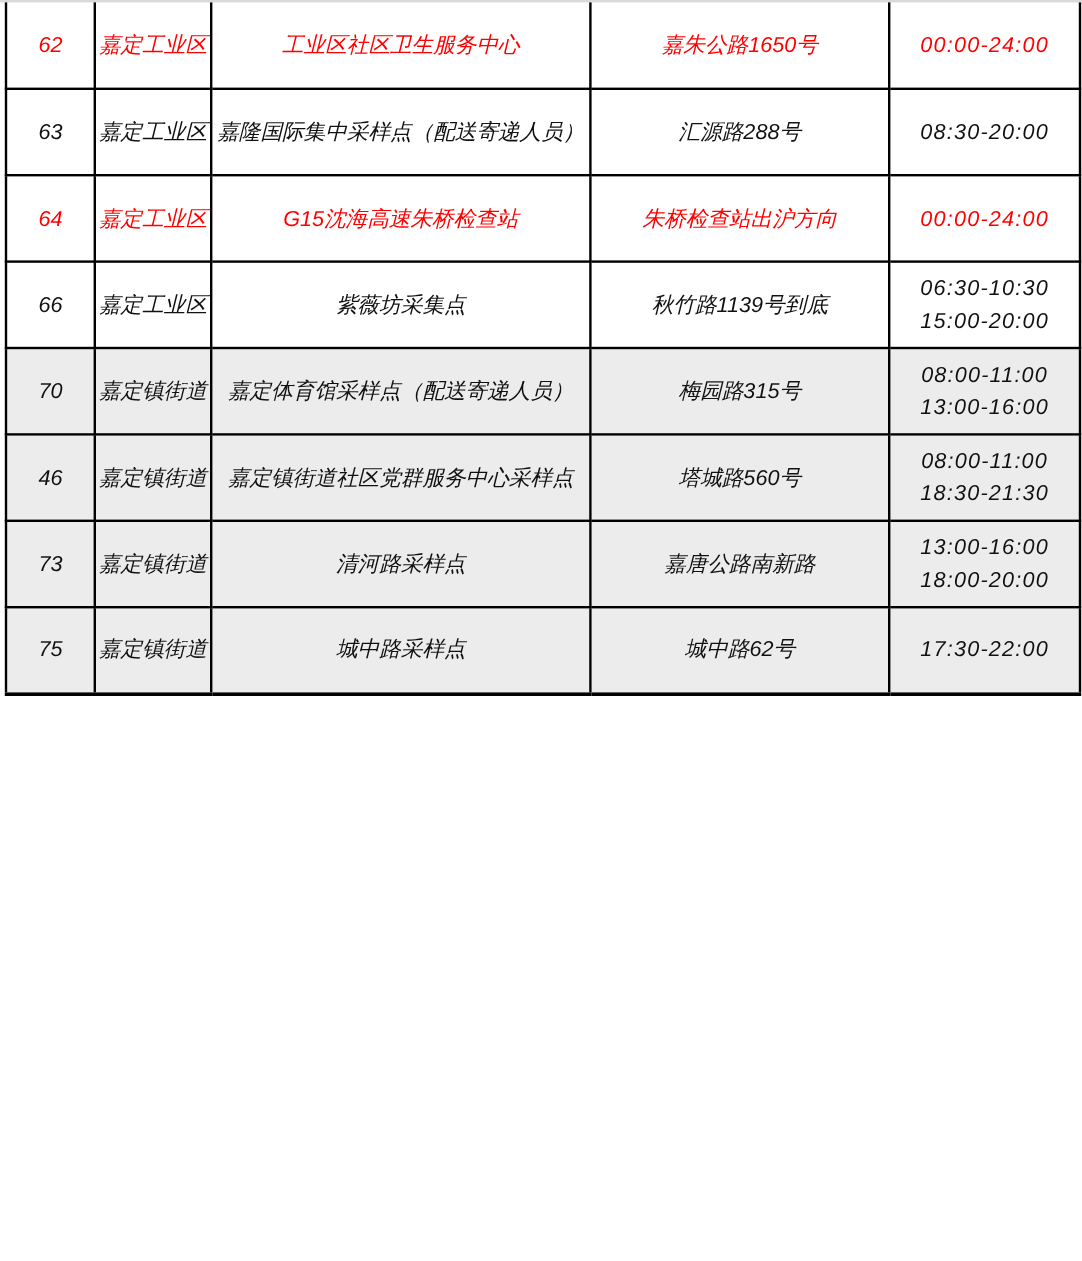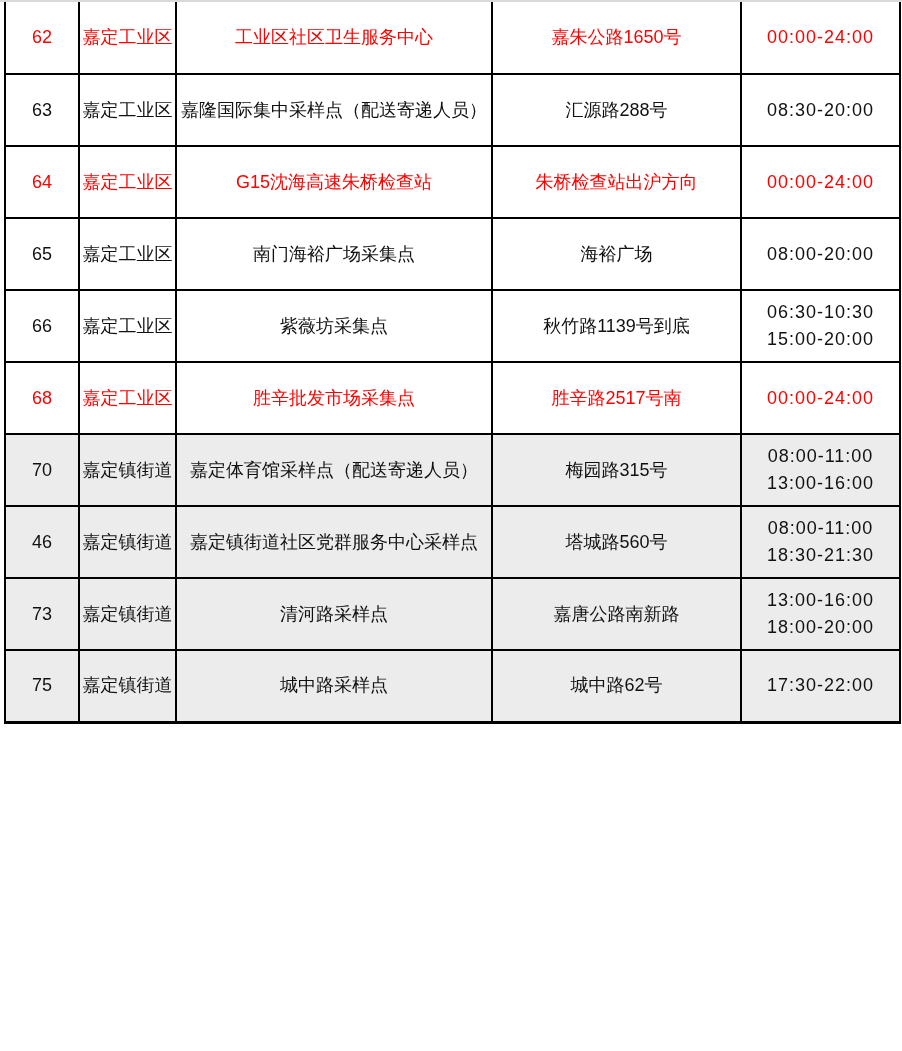--- a/index.html
+++ b/index.html
@@ -10,20 +10,21 @@
     font-family: "Liberation Sans", "DejaVu Sans", sans-serif;
     color: var(--text, #111111);
   }
   .top-strip {
     width: 902px; height: 2px;
     background: var(--divider, #d9d9d9);
   }
   .table-wrap {
     padding-left: 4px;
     padding-right: 3px;
+    font-style: italic;
   }
   table.sites {
     border-collapse: collapse;
     table-layout: fixed;
     width: 895px;
   }
   table.sites td {
     border: 2px solid var(--border, #000000);
     text-align: center;
     vertical-align: middle;
@@ -73,40 +74,26 @@
           <td class="col-hours">08:30-20:00</td>
         </tr>
         <tr class="red">
           <td class="col-no">64</td>
           <td class="col-district">嘉定工业区</td>
           <td class="col-site">G15沈海高速朱桥检查站</td>
           <td class="col-address">朱桥检查站出沪方向</td>
           <td class="col-hours">00:00-24:00</td>
         </tr>
         <tr>
-          <td class="col-no">65</td>
-          <td class="col-district">嘉定工业区</td>
-          <td class="col-site">南门海裕广场采集点</td>
-          <td class="col-address">海裕广场</td>
-          <td class="col-hours">08:00-20:00</td>
-        </tr>
-        <tr>
           <td class="col-no">66</td>
           <td class="col-district">嘉定工业区</td>
           <td class="col-site">紫薇坊采集点</td>
           <td class="col-address">秋竹路1139号到底</td>
           <td class="col-hours">06:30-10:30
 15:00-20:00</td>
-        </tr>
-        <tr class="red">
-          <td class="col-no">68</td>
-          <td class="col-district">嘉定工业区</td>
-          <td class="col-site">胜辛批发市场采集点</td>
-          <td class="col-address">胜辛路2517号南</td>
-          <td class="col-hours">00:00-24:00</td>
         </tr>
         <tr class="shaded">
           <td class="col-no">70</td>
           <td class="col-district">嘉定镇街道</td>
           <td class="col-site">嘉定体育馆采样点（配送寄递人员）</td>
           <td class="col-address">梅园路315号</td>
           <td class="col-hours">08:00-11:00
 13:00-16:00</td>
         </tr>
         <tr class="shaded">

